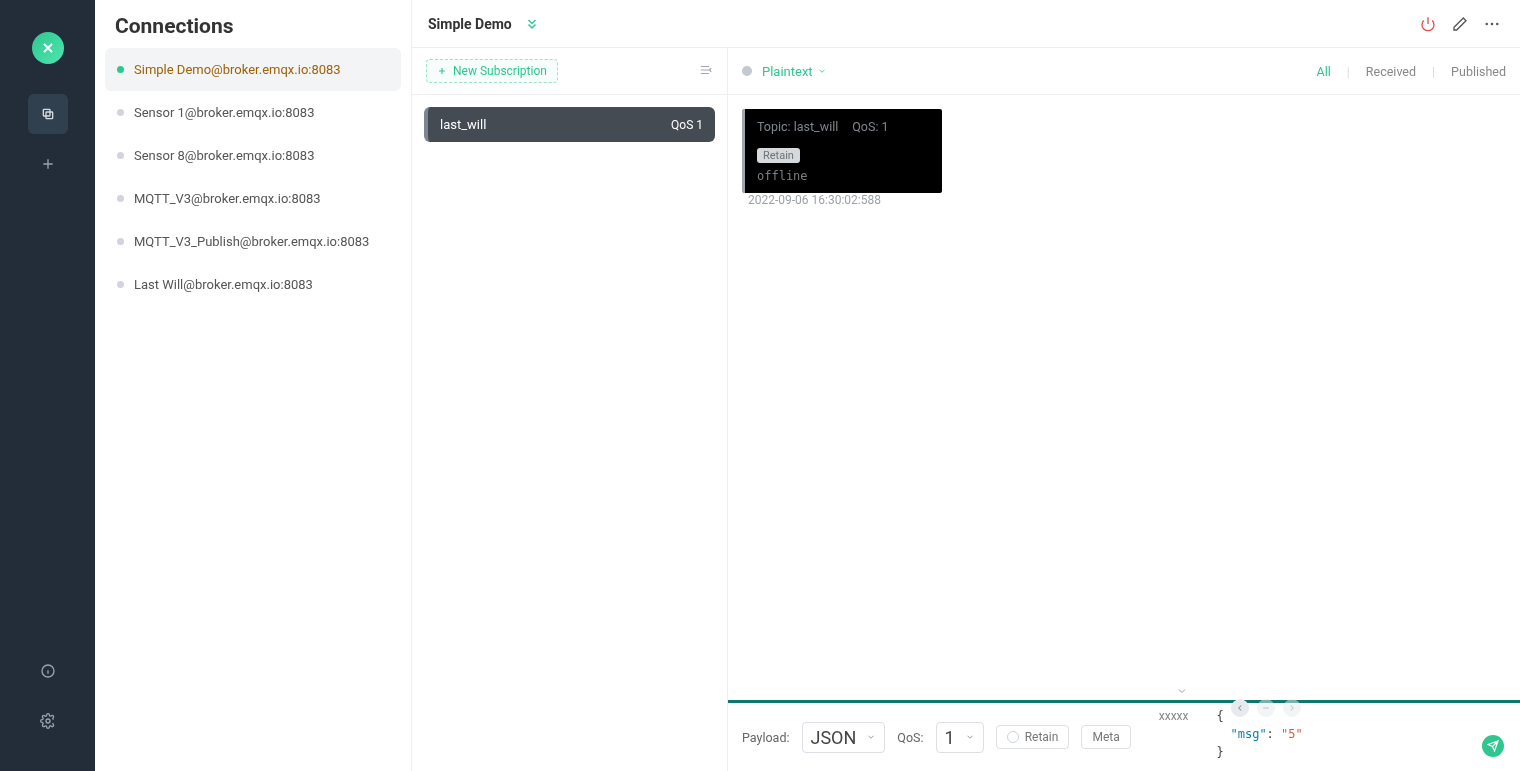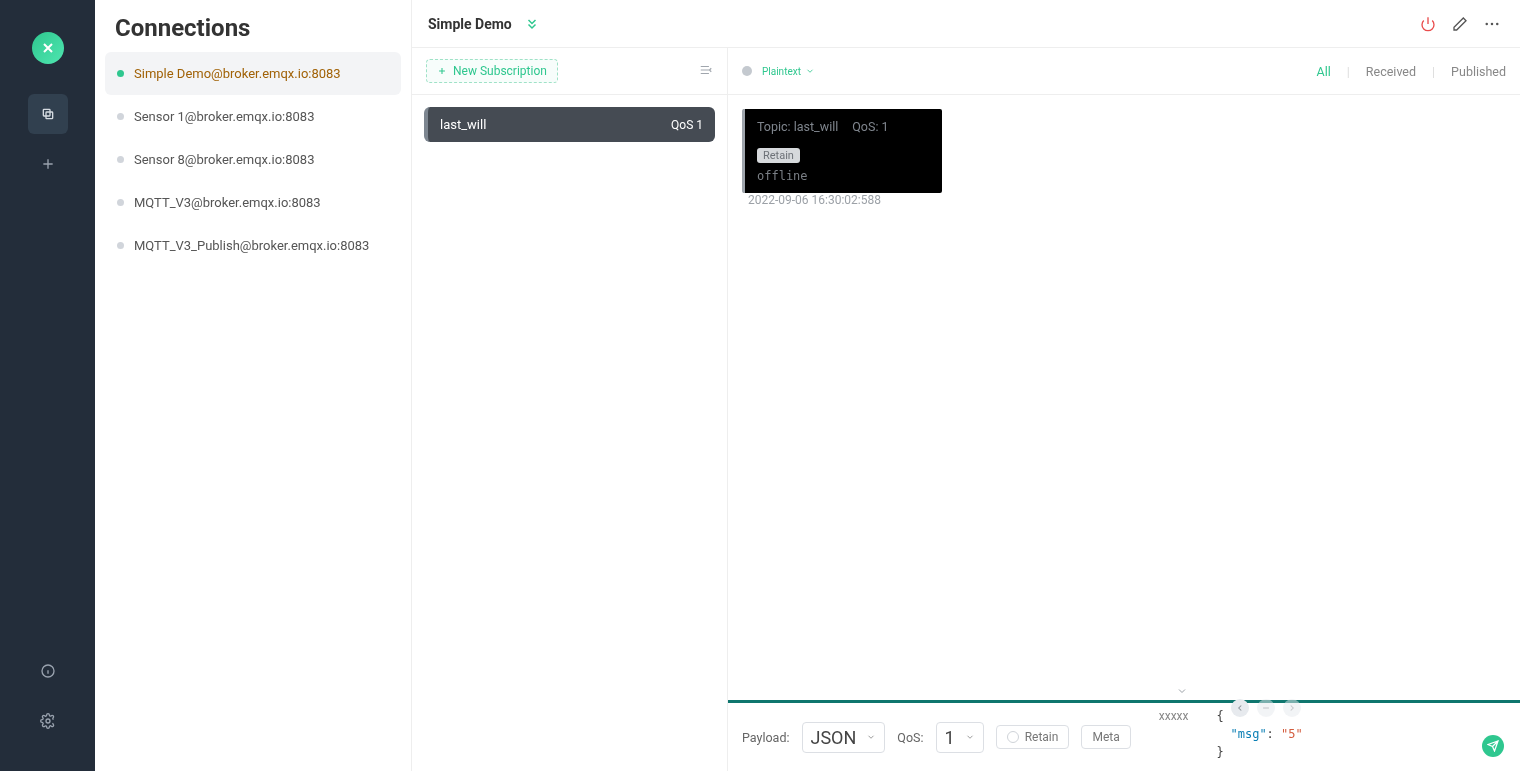--- a/index.html
+++ b/index.html
@@ -9,21 +9,21 @@
   
   .rail { width: 95px; background: #232d3a; display: flex; flex-direction: column; align-items: center; padding-top: 12px; }
   .rail-logo { width: 32px; height: 32px; margin: 20px 0 30px; border-radius: 50%; background: linear-gradient(135deg,#2fc78f,#4fe6b0); position: relative; display:flex; align-items:center; justify-content:center;}
   .rail-logo svg { width: 16px; height: 16px; }
   .rail-icon { width: 40px; height: 40px; display:flex; align-items:center; justify-content:center; color:#9aa3af; border-radius:6px; margin-bottom:10px; cursor:pointer;}
   .rail-icon.active { background:#31404f; color:#d5dbe1;}
   .rail-spacer { flex:1; }
 
   
   .sidebar { width: 317px; border-right: 1px solid #eee; display:flex; flex-direction:column; }
-  .sidebar-title { font-size: 24px; font-weight: 700; padding: 14px 20px 10px; }
+  .sidebar-title { font-size: 21px; font-weight: 700; padding: 14px 20px 10px; }
   .conn-list { display:flex; flex-direction:column; padding: 0 10px; }
   .conn-item { display:flex; align-items:center; gap:10px; padding: 14px 12px; border-radius:6px; cursor:pointer; font-size:13px; color:#555;}
   .conn-item.selected { background:#f3f4f6; color:#a16207;}
   .status-dot { width:7px; height:7px; border-radius:50%; background:#d1d5db; flex-shrink:0;}
   .status-dot.online { background:#2fc78f;}
 
   
   .main { flex:1; display:flex; flex-direction:column; min-width:0;}
   .topbar { height:48px; border-bottom:1px solid #eee; display:flex; align-items:center; padding:0 16px; gap:8px;}
   .topbar-title { font-weight:700; font-size:14px;}
@@ -40,21 +40,21 @@
   .new-sub-btn { display:flex; align-items:center; gap:6px; padding:4px 10px; font-size:12px; color:#2fc78f; border:1px dashed #9fe2c7; border-radius:4px; cursor:pointer; background:#f7fdfb;}
   .collapse-icon { color:#a0a6ad; cursor:pointer;}
   .sub-list { padding: 12px; display:flex; flex-direction:column; gap:10px;}
   .sub-item { background:#454b53; color:#fff; border-radius:6px; padding:10px 12px; display:flex; align-items:center; justify-content:space-between; cursor:pointer; border-left:4px solid #7d8690;}
   .sub-qos { font-size:12px; color:#ffffff;}
 
   
   .msgs { flex:1; display:flex; flex-direction:column; min-width:0;}
   .msgs-header { height:47px; border-bottom:1px solid #eee; display:flex; align-items:center; padding:0 14px; gap:10px;}
   .gray-dot { width:10px; height:10px; border-radius:50%; background:#c4c9cf;}
-  .plaintext { color:#2fc78f; font-size:10px; display:flex; align-items:center; gap:4px; cursor:pointer;}
+  .plaintext { color:#2fc78f; font-size:13px; display:flex; align-items:center; gap:4px; cursor:pointer;}
   .filter-tabs { display:flex; gap:16px; font-size:12.5px; color:#888;}
   .filter-tab { cursor:pointer; }
   .filter-tab.active { color:#2fc78f;}
   .tab-sep { color:#ddd;}
   .msgs-body { flex:1; overflow:auto; padding:14px; display:flex; flex-direction:column; gap:6px;}
   .msg-card { background:#000000; border-left:3px solid #9fa5ac; border-radius:2px; padding:10px 12px; max-width:200px; font-size:12.5px;}
   .msg-metaline { color:#7f858d; display:flex; gap:14px; align-items:center; margin-bottom:6px; flex-wrap:wrap;}
   .retain-badge { background:#d6d9dc; color:#6d7278; font-size:11px; padding:1px 6px; border-radius:3px;}
   .msg-body { font-family:ui-monospace,Menlo,Consolas,monospace; color:#7a7f85; font-size:12px;}
   .msg-time { color:#9ca1a7; font-size:12px; padding-left:6px;}
@@ -127,20 +127,24 @@
         <span class="status-dot"></span>
         <span>Sensor 8@broker.emqx.io:8083</span>
       </div>
       <div class="conn-item">
         <span class="status-dot"></span>
         <span>MQTT_V3@broker.emqx.io:8083</span>
       </div>
       <div class="conn-item">
         <span class="status-dot"></span>
         <span>MQTT_V3_Publish@broker.emqx.io:8083</span>
+      </div>
+      <div class="conn-item">
+        <span class="status-dot"></span>
+        <span>Last Will@broker.emqx.io:8083</span>
       </div>
     </div>
 </div>
 
 <div class="main">
   <div class="topbar">
     <span class="topbar-title">Simple Demo</span>
     <span class="top-icon expand">
       <svg width="14" height="14" viewBox="0 0 24 24" fill="none" stroke="currentColor" stroke-width="2.5">
           <path d="M6 5l6 6 6-6M6 13l6 6 6-6"></path>

